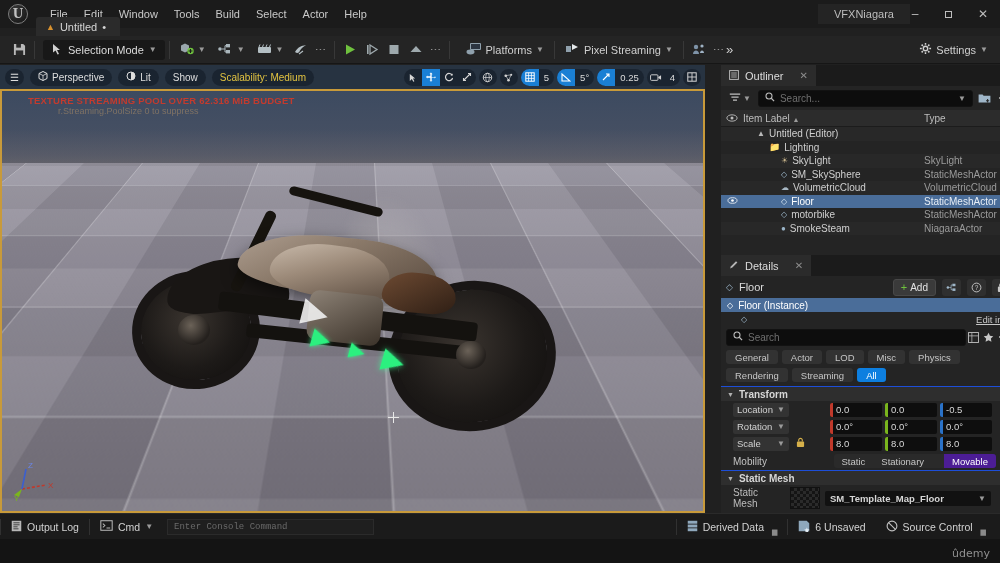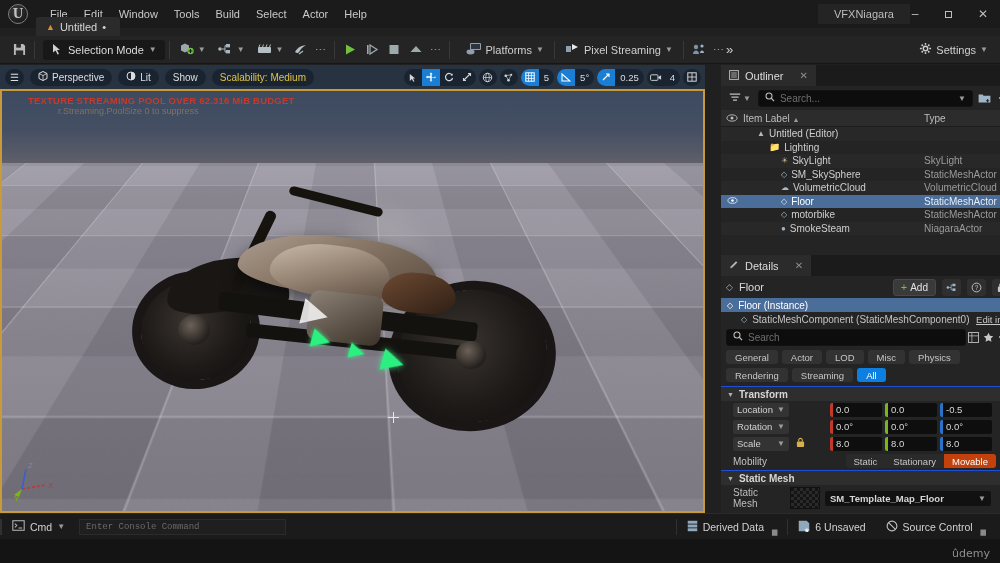--- a/index.html
+++ b/index.html
@@ -361,21 +361,21 @@
     padding-left: 6px; position: relative; overflow: hidden;
   }
   .vfield:before { content: ""; position: absolute; left: 0; top: 0; width: 2.5px; height: 14px; }
   .vfield.x:before { background: #c0392b; }
   .vfield.y:before { background: #7ab51d; }
   .vfield.z:before { background: #2a72c8; }
   .reset { width: 16px; text-align: center; color: #a8a8a8; font-size: 10px; }
   .mob-row { height: 18px; display: flex; align-items: center; padding: 0 4px 0 12px; font-size: 10px; color: #c2c2c2; }
   .mob-group { display: flex; margin-left: auto; background: #2a2a2a; border-radius: 3px; overflow: hidden; }
   .mob { padding: 0 8px; height: 14px; display: flex; align-items: center; font-size: 9.5px; color: #c6c6c6; }
-  .mob.active { background: #c2410c; color: #fff; }
+  .mob.active { background: #4c1d95; color: #fff; margin-left: 12px; }
   .mesh-row { height: 26px; display: flex; align-items: center; gap: 5px; padding: 0 4px 0 12px; font-size: 10px; }
   .mesh-thumb {
     width: 30px; height: 22px;
     background: repeating-conic-gradient(#2a2a2a 0% 25%, #141414 0% 50%) 0 0/6px 6px;
     border: 1px solid #111;
   }
   .mesh-combo {
     flex: 1; height: 15px; background: #111; border-radius: 2px;
     display: flex; align-items: center; justify-content: space-between;
     padding: 0 5px; font-size: 9.5px; color: #d6d6d6; font-weight: bold;
@@ -916,21 +916,20 @@
             </svg>
         </div>
       </div>
 
       <div class="comp-row sel">
         <span style="font-size:8px;">◇</span>
         <span>Floor (Instance)</span>
       </div>
       <div class="comp-row sub">
         <span style="font-size:8px;color:#9ab4c8;">◇</span>
-        <span>StaticMeshComponent (StaticMeshComponent0)</span>
         <span class="edit-c">Edit in C</span>
       </div>
 
       <div class="det-search">
         <div class="search-box">
           <span>
             <svg width="10" height="10" viewBox="0 0 11 11">
                 <circle cx="4.4" cy="4.4" r="3.3" fill="none" stroke="#bdbdbd" stroke-width="1.2"></circle>
                 <path d="M6.9 6.9L10 10" stroke="#bdbdbd" stroke-width="1.3"></path>
               </svg>
@@ -1045,20 +1044,29 @@
       </div>
 
       <div class="scroll-thumb" style="top:64px;height:130px;right:1px;"></div>
     </div>
   </div>
 
   <div class="statusbar">
     <div class="sb-filler"></div>
     <div class="sb-row">
       <div class="sb-sep"></div>
+      <div class="sb-btn">
+        <span>
+          <svg width="11" height="12" viewBox="0 0 12 13">
+              <rect x="0.8" y="0.8" width="10.4" height="11.4" fill="#b8b8b8"></rect>
+              <path d="M2.6 3h6.8M2.6 5.2h6.8M2.6 7.4h4.6M2.6 9.6h5.6" stroke="#2a2a2a" stroke-width="0.9"></path>
+            </svg>
+        </span>
+        <span>Output Log</span>
+      </div>
       <div class="sb-sep"></div>
       <div class="sb-btn">
         <span>
           <svg width="13" height="11" viewBox="0 0 14 12">
               <rect x="0.8" y="0.8" width="12.4" height="10.4" fill="none" stroke="#b8b8b8" stroke-width="1.1"></rect>
               <path d="M3 4l2.2 2L3 8M7 8.6h4" stroke="#b8b8b8" stroke-width="1.1" fill="none"></path>
             </svg>
         </span>
         <span>Cmd</span>
         <span class="caret">▼</span>

